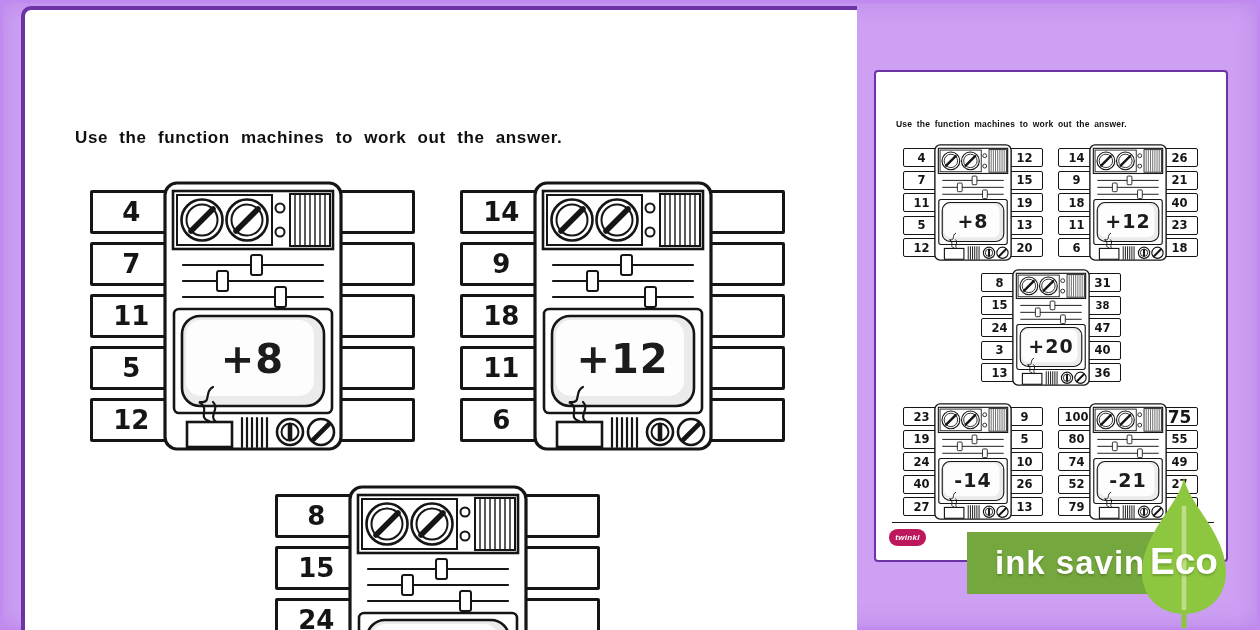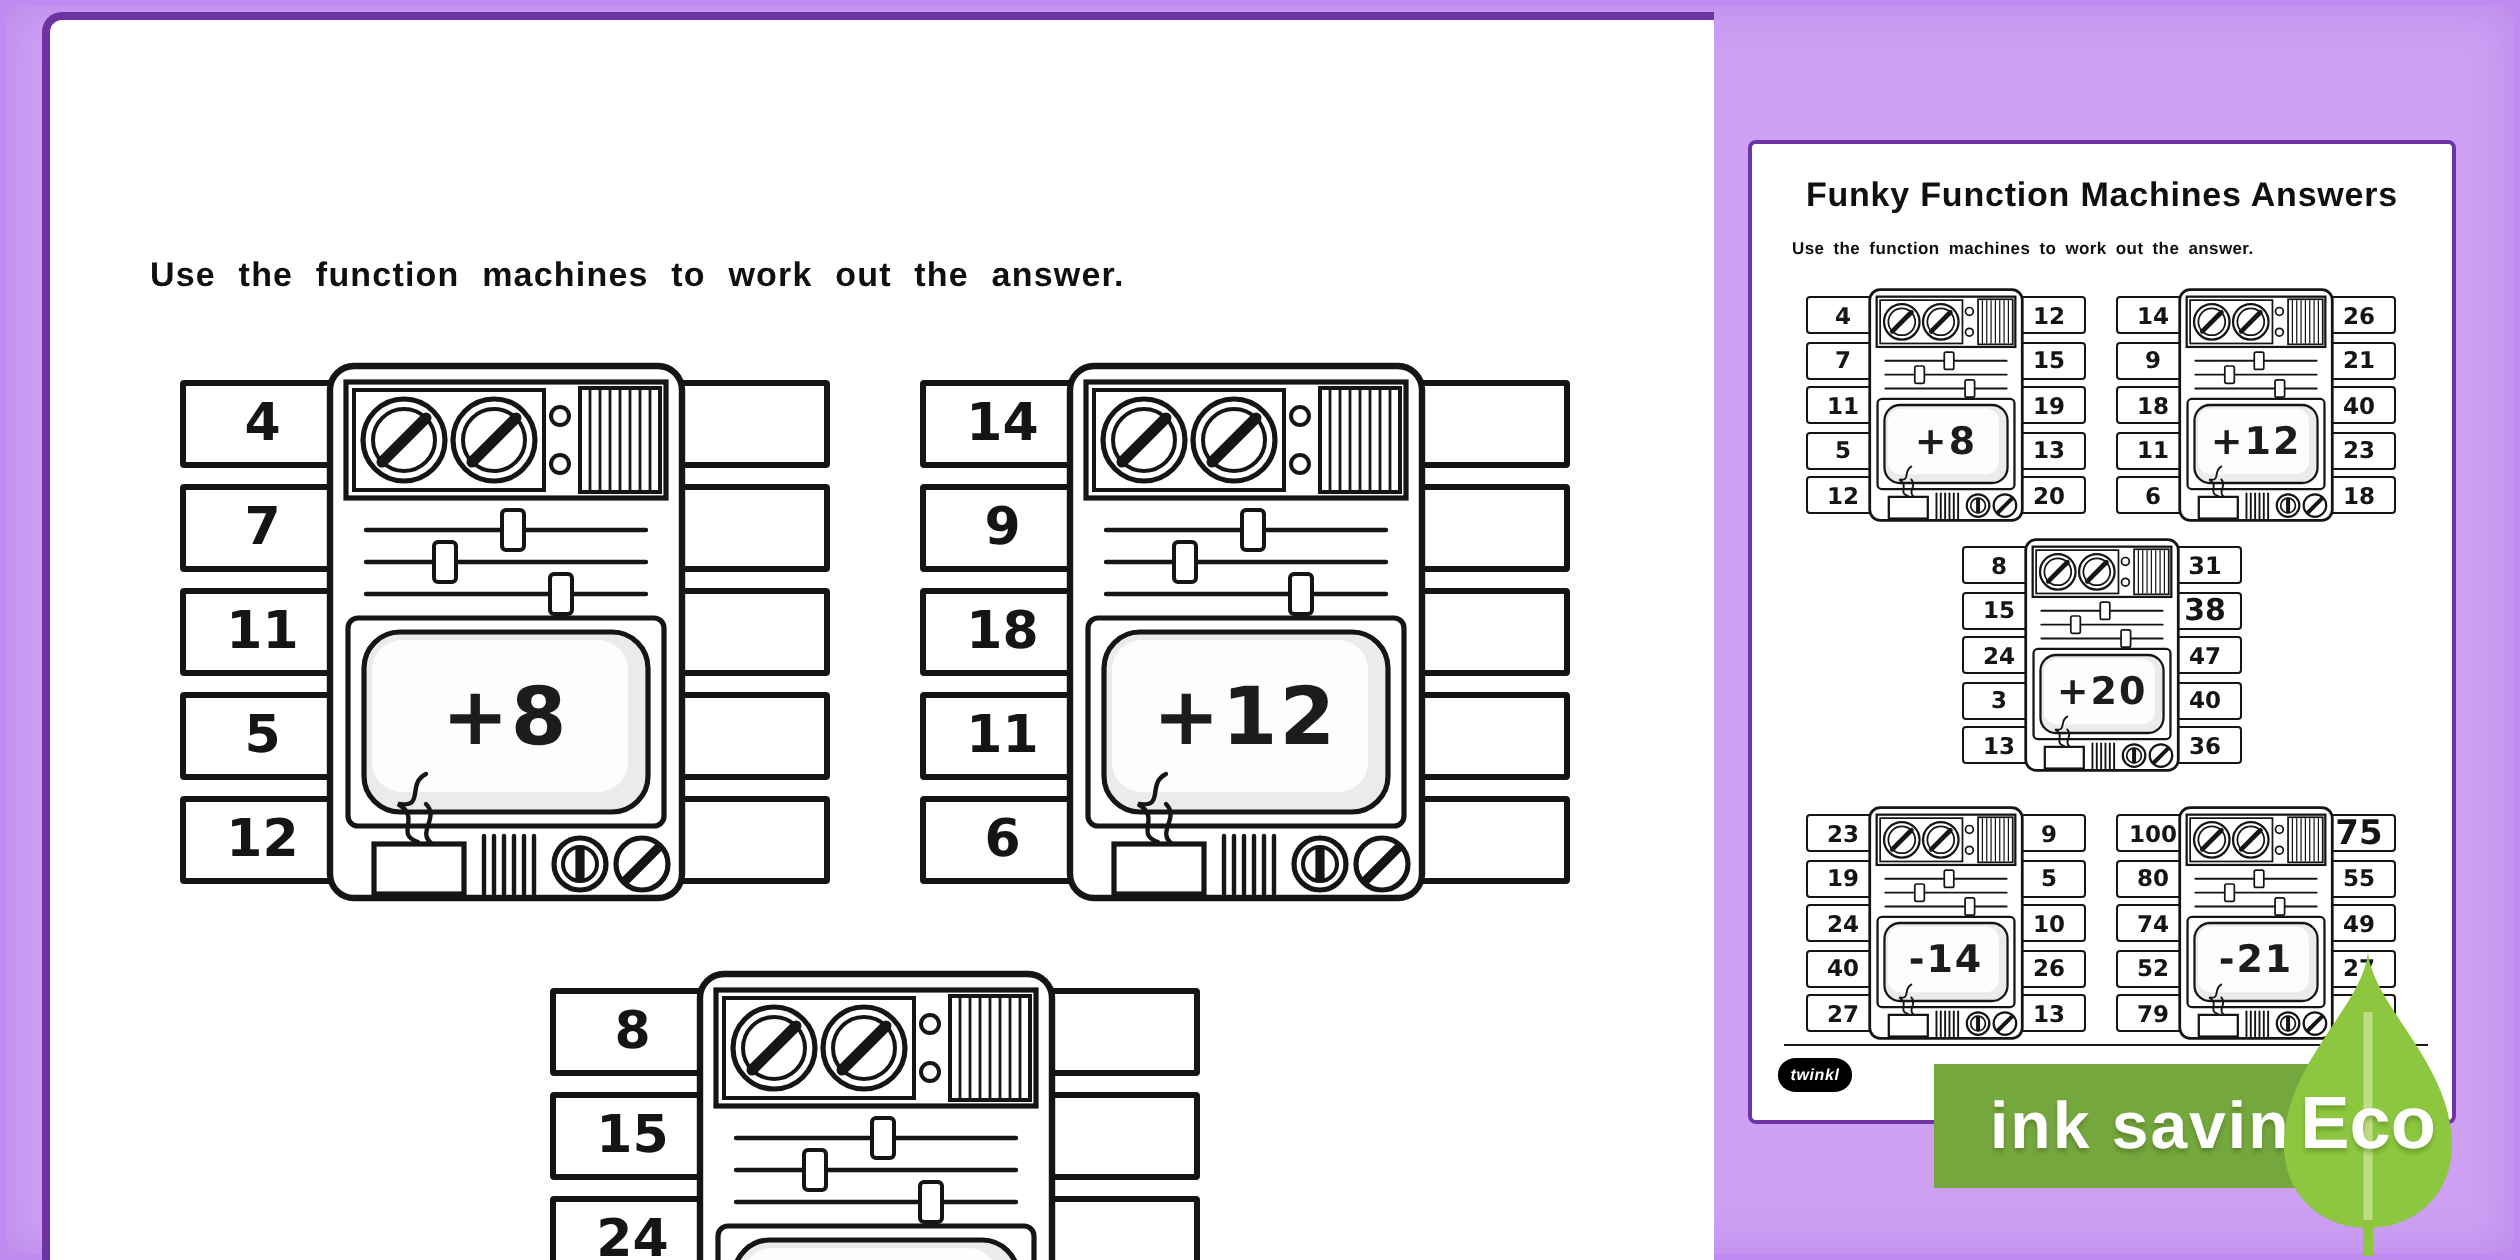--- a/index.html
+++ b/index.html
@@ -35,21 +35,21 @@
   
   .s1{fill:none;stroke:#151515;stroke-width:1.4}
   .s2{fill:#fff;stroke:#151515;stroke-width:2}
   .s2n{fill:none;stroke:#151515;stroke-width:2.2;stroke-linecap:round}
   .s2h{fill:#fff;stroke:#151515;stroke-width:2.6}
   .s3{fill:#fff;stroke:#151515;stroke-width:3.2}
   .s4{fill:none;stroke:#151515;stroke-width:4.6;stroke-linecap:round}
   .s5{fill:none;stroke:#151515;stroke-width:5.5;stroke-linecap:round}
   
   .an-footline{position:absolute;left:16px;top:450px;width:322px;border-top:1.6px solid #1a1a1a}
-  .twinkl{position:absolute;left:13px;top:457px;width:37px;height:17px;background:#000000;
+  .twinkl{position:absolute;left:13px;top:457px;width:37px;height:17px;background:#be185d;
     border-radius:9px/8px;color:#fff;font-size:8px;font-weight:bold;font-style:italic;
     display:flex;align-items:center;justify-content:center;letter-spacing:.3px}
   
   .banner{position:absolute;left:967px;top:532px;width:246px;height:62px;z-index:40}
   .banner-label{position:absolute;left:28px;top:0;height:100%;display:flex;align-items:center;
     color:#fff;font-size:33px;font-weight:bold;letter-spacing:1px;
     text-shadow:0 2px 2px rgba(70,100,25,.45)}
   .leafwrap{position:absolute;left:1128px;top:472px;width:112px;height:158px;z-index:50}
   .eco-label{position:absolute;left:1128px;top:541px;width:112px;text-align:center;z-index:55;
     color:#fff;font-size:37px;font-weight:bold;text-shadow:0 2px 2px rgba(70,110,30,.4)}
@@ -324,21 +324,20 @@
     <line x1="150" y1="259" x2="166" y2="243" class="s4"></line>
             </g>
 </svg>
     <div class="mlabel" style="font-size:40px"></div>
         </div>
       </div>
     </div>
 </div>
 
 <div class="page" id="an-page">
-  <div class="an-title">Funky Function Machines Answers</div>
   <div class="an-instr">Use the function machines to work out the answer.</div>
   <div id="an-machines">
       <div class="mblock" style="left:27px;top:76px;width:140px;height:109px">
         <div class="rowline" style="top:0px;height:19px;border-width:1.5px">
       <div class="cell cin" style="width:35px;font-size:11.5px">4</div>
       <div class="cell cout" style="width:35px;font-size:11.5px">12</div>
     </div>
         <div class="rowline" style="top:22.5px;height:19px;border-width:1.5px">
       <div class="cell cin" style="width:35px;font-size:11.5px">7</div>
       <div class="cell cout" style="width:35px;font-size:11.5px">15</div>
@@ -516,21 +515,21 @@
     <div class="mlabel" style="font-size:19px">+12</div>
         </div>
       </div>
       <div class="mblock" style="left:105px;top:201px;width:140px;height:109px">
         <div class="rowline" style="top:0px;height:19px;border-width:1.5px">
       <div class="cell cin" style="width:35px;font-size:11.5px">8</div>
       <div class="cell cout" style="width:35px;font-size:12px">31</div>
     </div>
         <div class="rowline" style="top:22.5px;height:19px;border-width:1.5px">
       <div class="cell cin" style="width:35px;font-size:11.5px">15</div>
-      <div class="cell cout" style="width:35px;font-size:15px">38</div>
+      <div class="cell cout" style="width:35px;font-size:10px">38</div>
     </div>
         <div class="rowline" style="top:45px;height:19px;border-width:1.5px">
       <div class="cell cin" style="width:35px;font-size:11.5px">24</div>
       <div class="cell cout" style="width:35px;font-size:11.5px">47</div>
     </div>
         <div class="rowline" style="top:67.5px;height:19px;border-width:1.5px">
       <div class="cell cin" style="width:35px;font-size:11.5px">3</div>
       <div class="cell cout" style="width:35px;font-size:11.5px">40</div>
     </div>
         <div class="rowline" style="top:90px;height:19px;border-width:1.5px">

